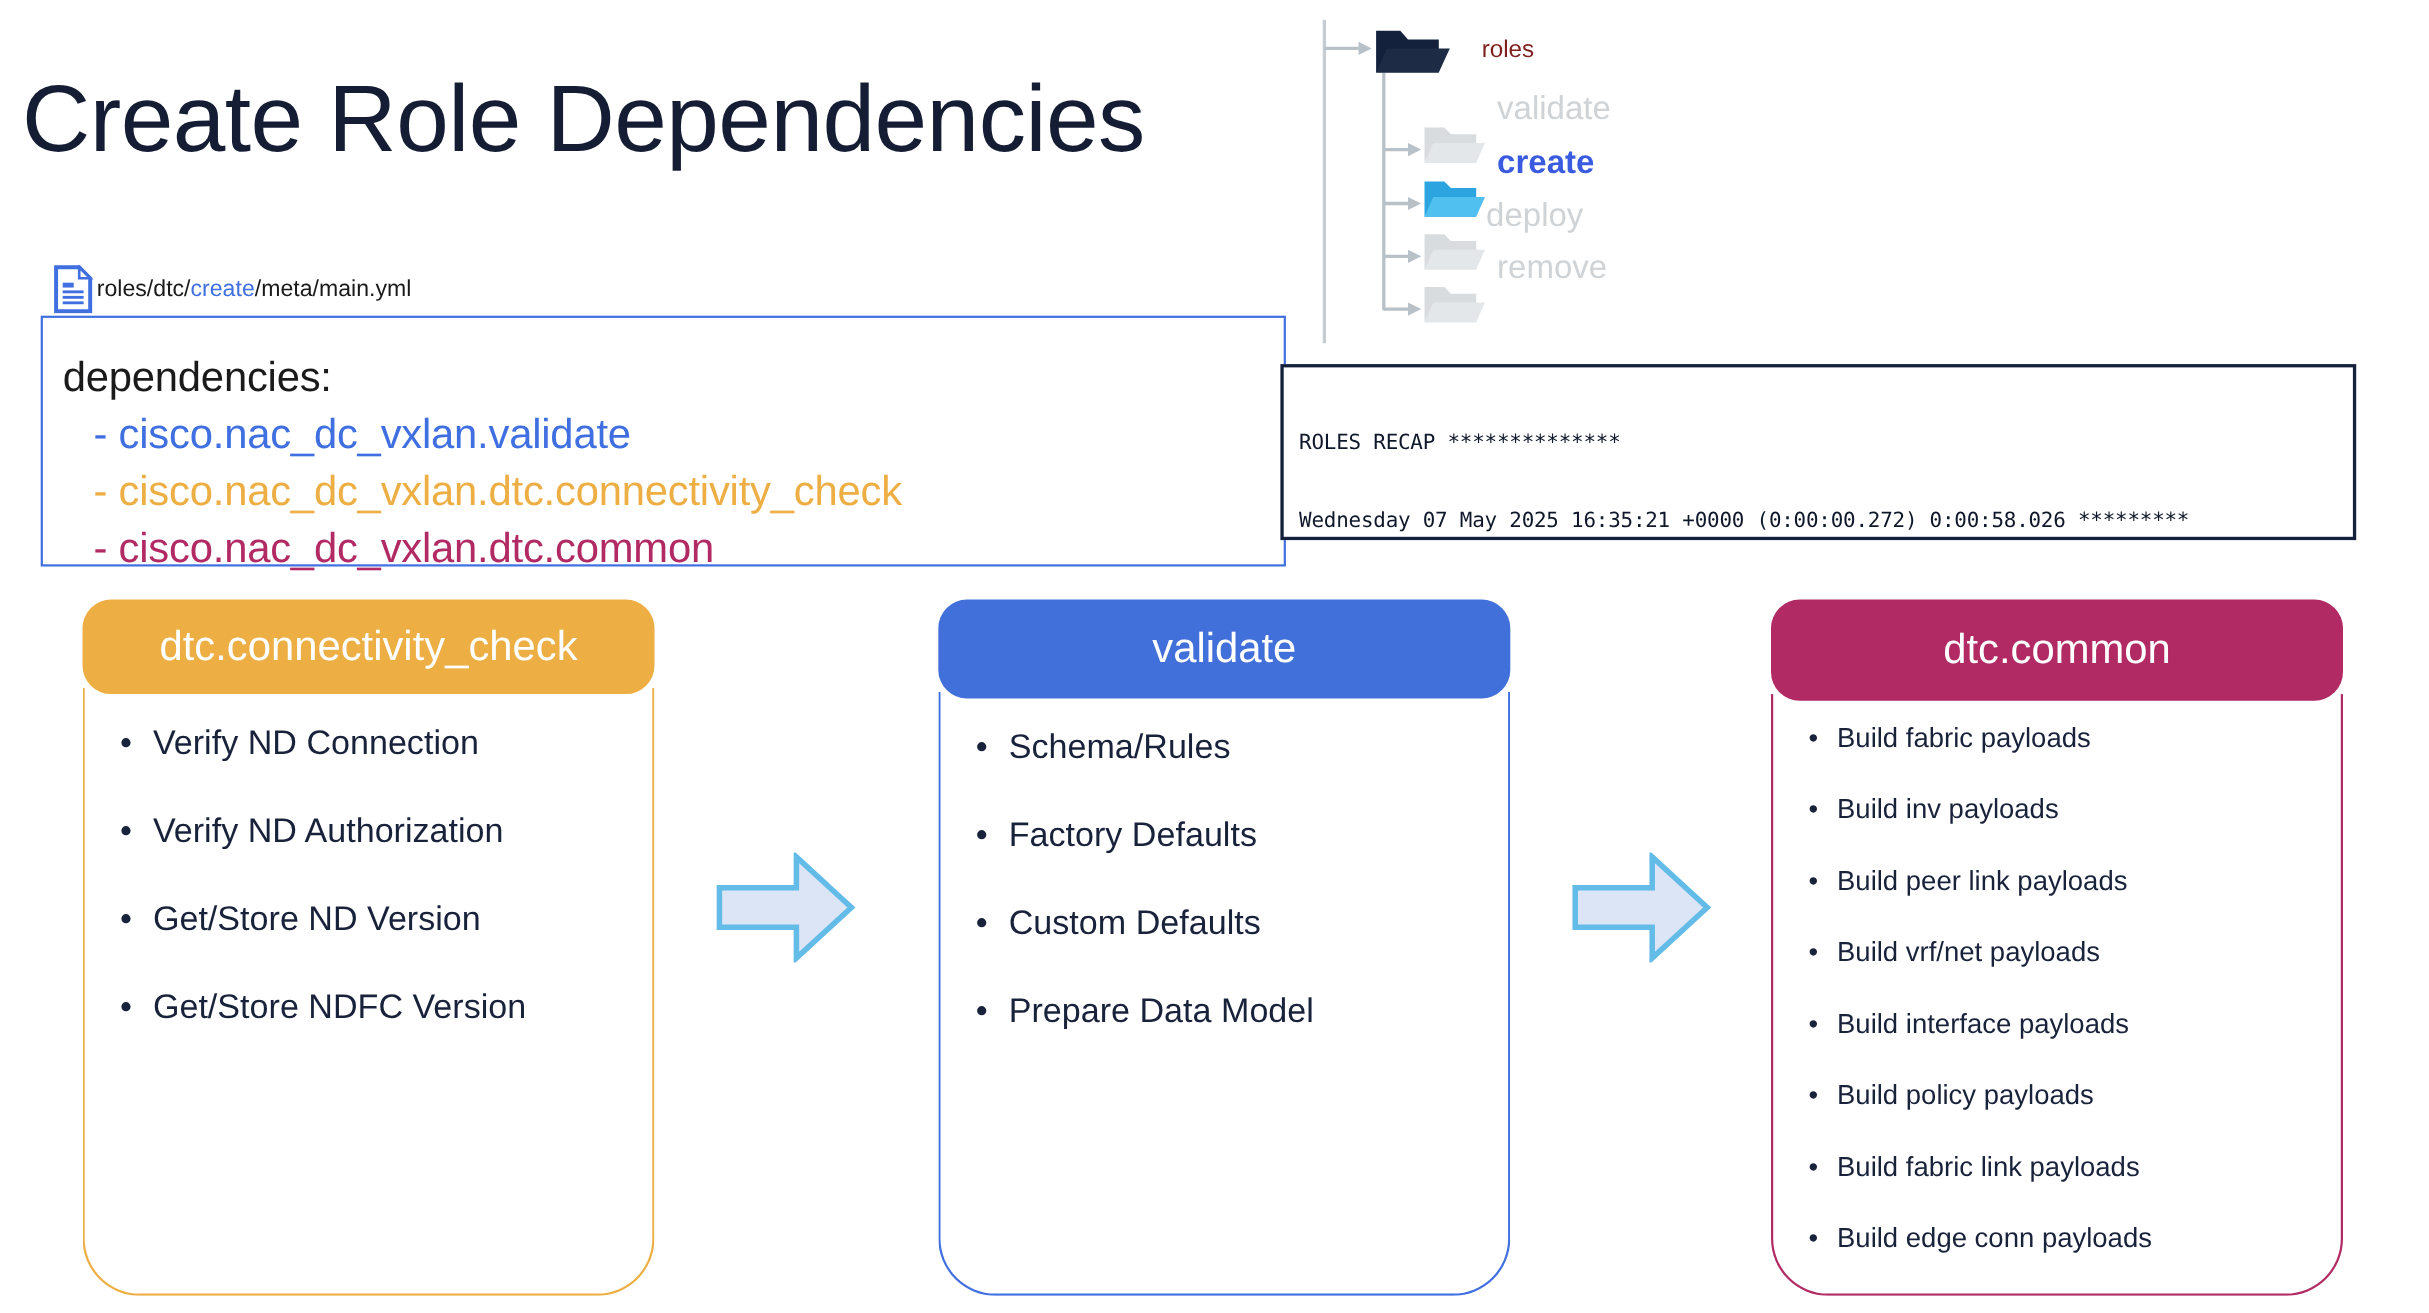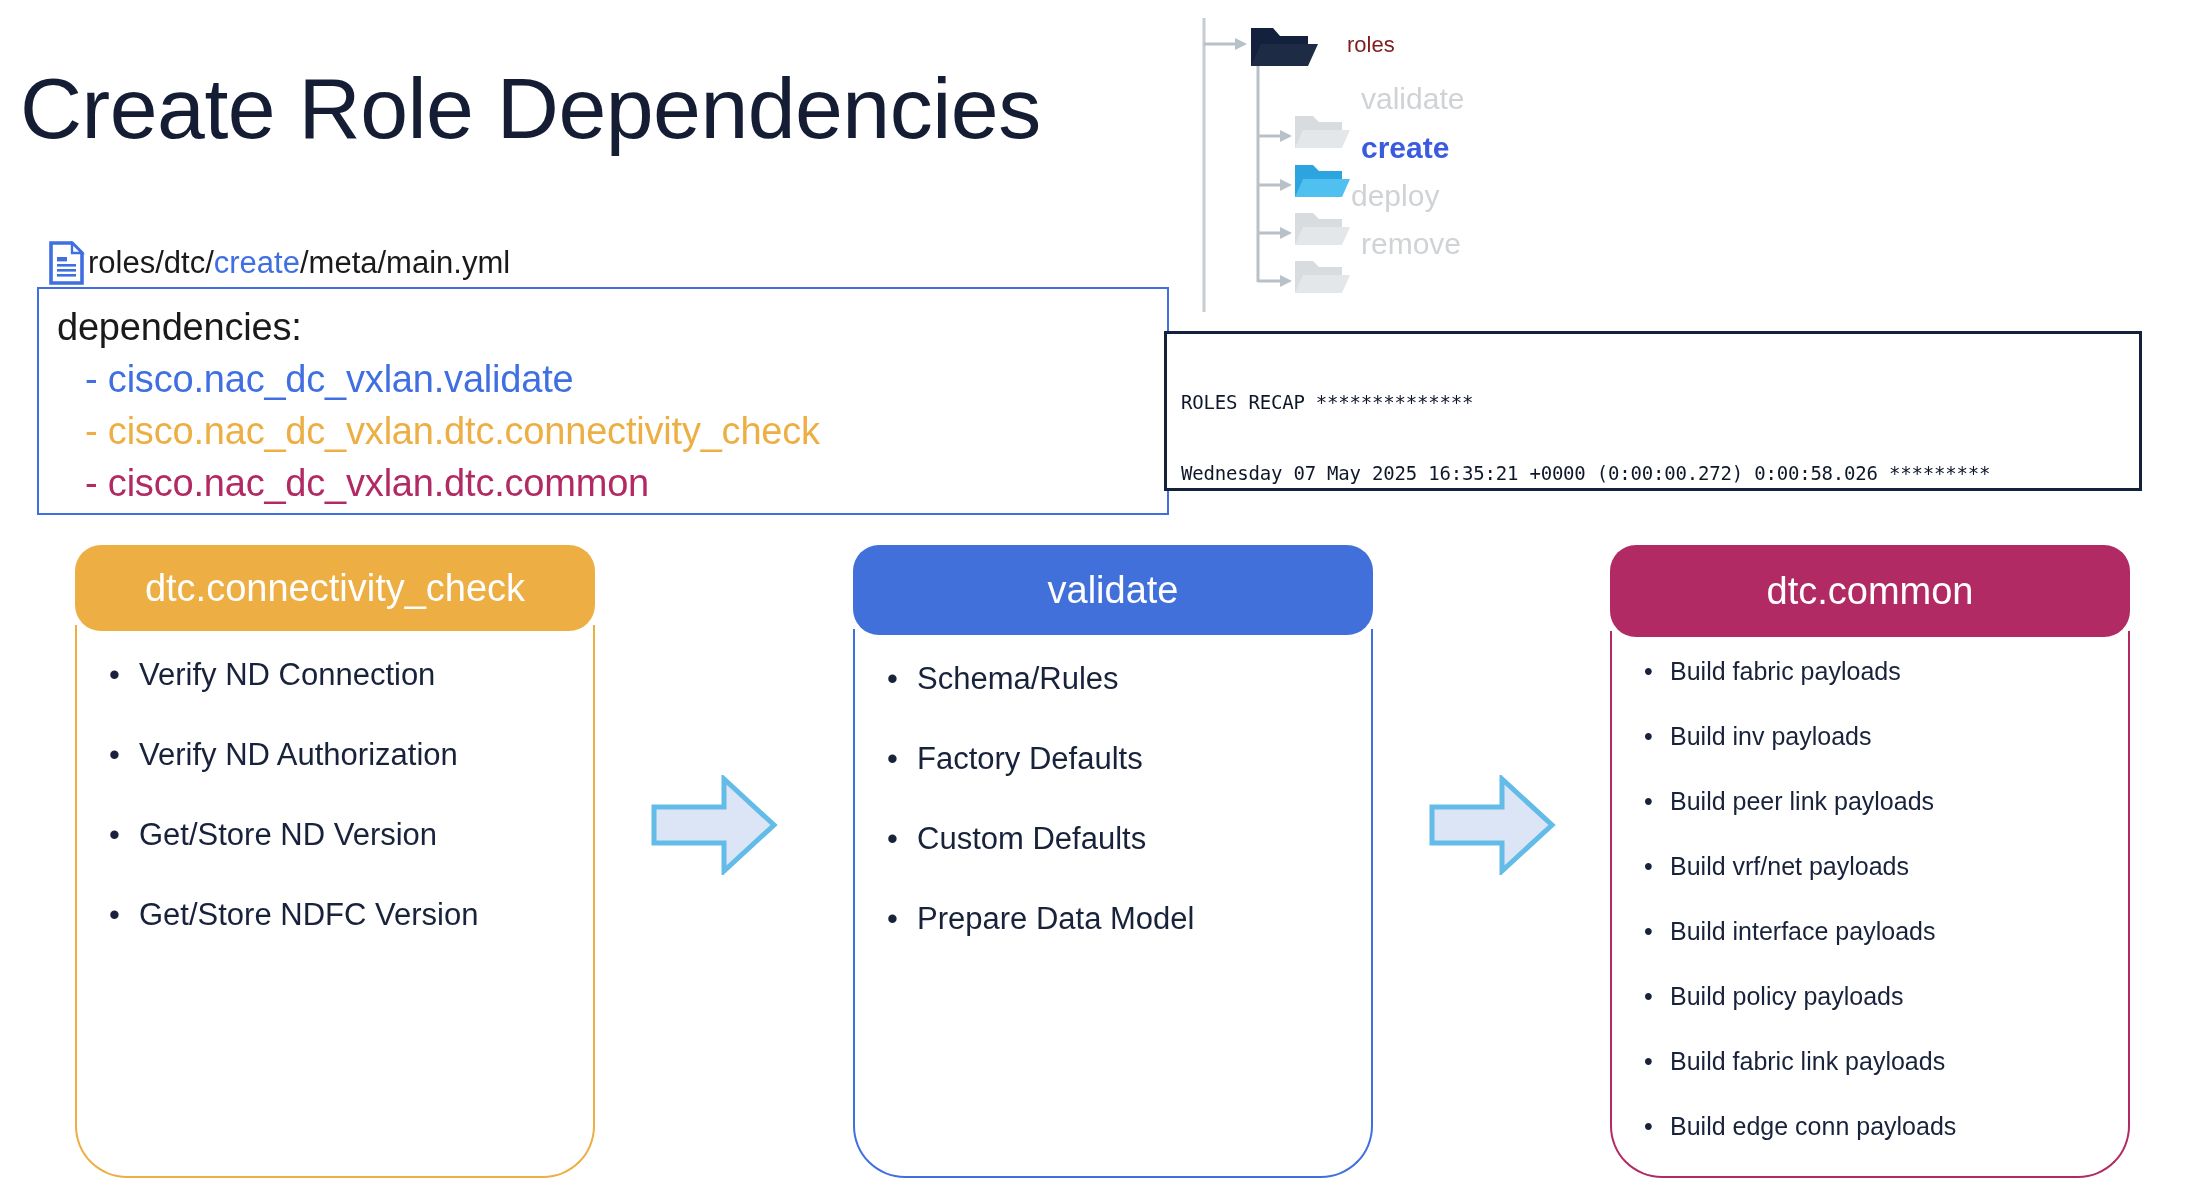--- a/index.html
+++ b/index.html
@@ -35,37 +35,37 @@
     position: absolute;
     left: 48px;
     top: 240px;
     display: flex;
     align-items: center;
     gap: 2px;
     height: 46px;
   }
   .doc-icon { width: 38px; height: 44px; flex: 0 0 auto; display: block; }
   .filepath-text {
-    font-size: 31px;
+    font-size: 21px;
     line-height: 36px;
     color: #1a1a1a;
     white-space: nowrap;
   }
   .filepath-text .hl { color: #3f6fe0; }
 
   
   .yaml-box {
     position: absolute;
     left: 37px;
     top: 287px;
     width: 1132px;
     height: 228px;
     border: 2px solid #3f6fe0;
     background: #ffffff;
-    padding: 12px 0 0 18px;
+    padding: 28px 0 0 18px;
   }
   .yaml-line {
     font-size: 38px;
     line-height: 52px;
     color: #1a1a1a;
     white-space: nowrap;
     letter-spacing: -0.2px;
   }
   .yaml-dep { padding-left: 28px; }
   .dep-0 { color: #edae43; }

